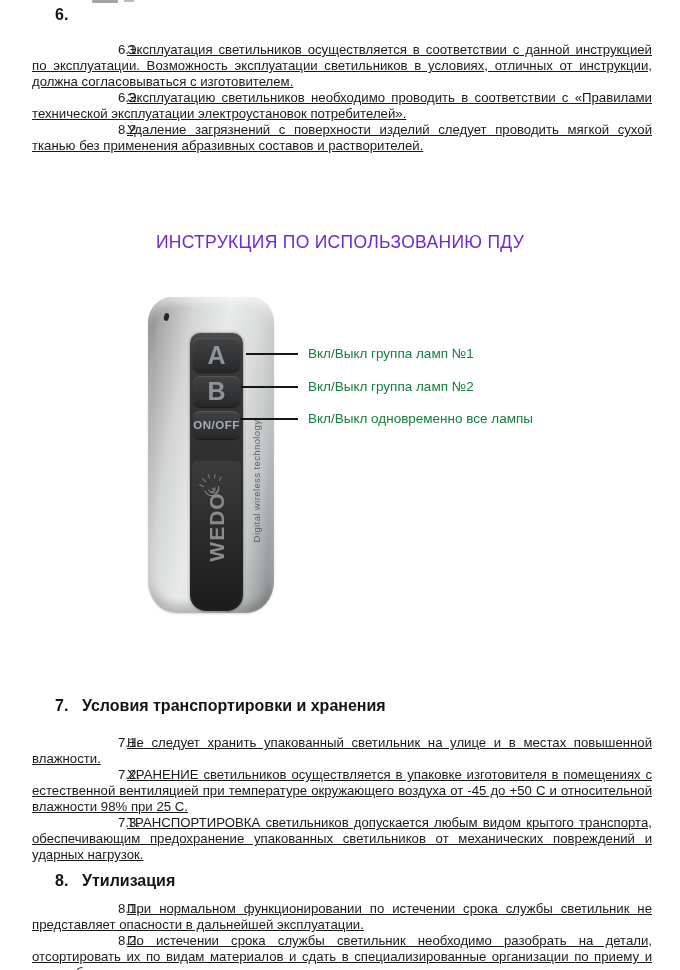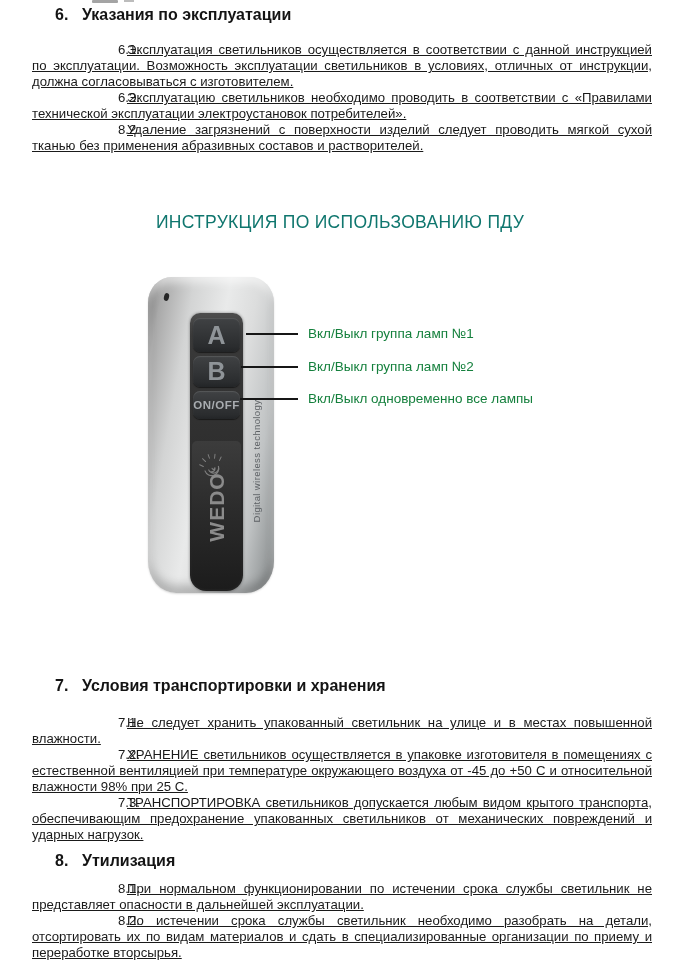--- a/index.html
+++ b/index.html
@@ -25,22 +25,22 @@
 
   
   .paras{margin:17px 0 0 32px;width:620px;text-decoration:underline;}
   .paras-7{margin-top:19px;}
   .paras-8{margin-top:10px;}
   p.para{margin:0;text-align:justify;text-indent:43px;font-size:13.2px;line-height:16px;color:#1a1a1a;}
   p.para .pnum{display:inline-block;width:52px;}
 
   
   .pdu-title{
-    margin-top:58px;text-align:center;font-size:17.5px;line-height:20px;
-    font-weight:normal;color:#0f766e;letter-spacing:.3px;
+    margin-top:78px;text-align:center;font-size:17.5px;line-height:20px;
+    font-weight:normal;color:#6d28d9;letter-spacing:.3px;
   }
 
   
   .figure{position:relative;margin-top:45px;height:320px;}
 
   .remote{
     position:absolute;left:148px;top:0;width:126px;height:316px;
     border-radius:24px 24px 28px 28px / 26px 26px 32px 32px;
     background:linear-gradient(100deg,#757575 0%,#a9a9a9 9%,#d3d4d4 26%,#e9eaea 46%,#dcdddd 62%,#c0c3c4 80%,#949899 94%,#7f8384 100%);
     box-shadow:inset 0 6px 8px rgba(255,255,255,.55), inset 0 -8px 10px rgba(0,0,0,.22), 0 1px 2px rgba(0,0,0,.15);
@@ -97,21 +97,20 @@
 </style>
 </head>
 <body>
 
 <div class="page">
   <div class="scan-artifact"></div>
   <div class="scan-artifact2"></div>
 
   <div class="sec-heading h6">
     <span class="sec-num">6.</span>
-    <span class="sec-title">Указания по эксплуатации</span>
   </div>
   <div class="paras">
     <p class="para"><span class="pnum">6.1.</span><span>Эксплуатация светильников осуществляется в соответствии с данной инструкцией по эксплуатации. Возможность эксплуатации светильников в условиях, отличных от инструкции, должна согласовываться с изготовителем.</span></p>
     <p class="para"><span class="pnum">6.2.</span><span>Эксплуатацию светильников необходимо проводить в соответствии с «Правилами технической эксплуатации электроустановок потребителей».</span></p>
     <p class="para"><span class="pnum">8.2.</span><span>Удаление загрязнений с поверхности изделий следует проводить мягкой сухой тканью без применения абразивных составов и растворителей.</span></p>
   </div>
 
   <div class="pdu-title">ИНСТРУКЦИЯ ПО ИСПОЛЬЗОВАНИЮ ПДУ</div>
 
   <div class="figure">

